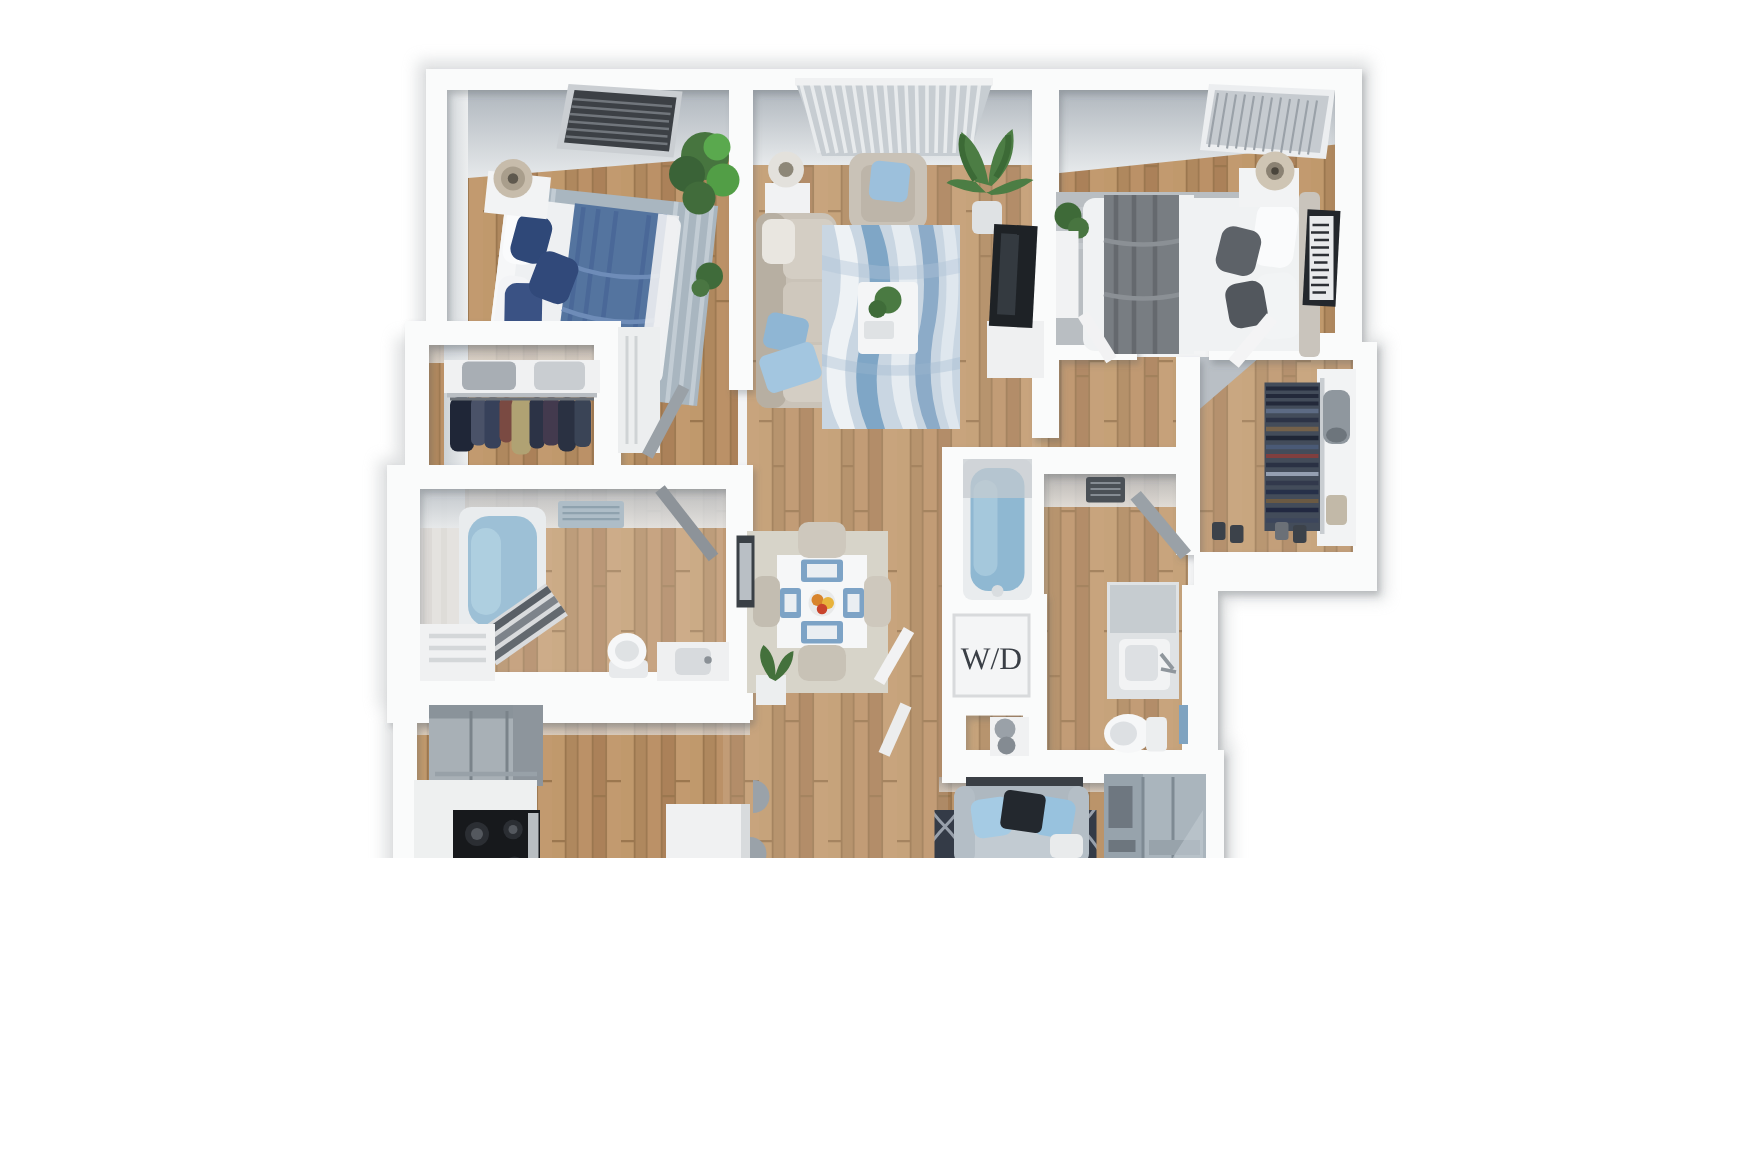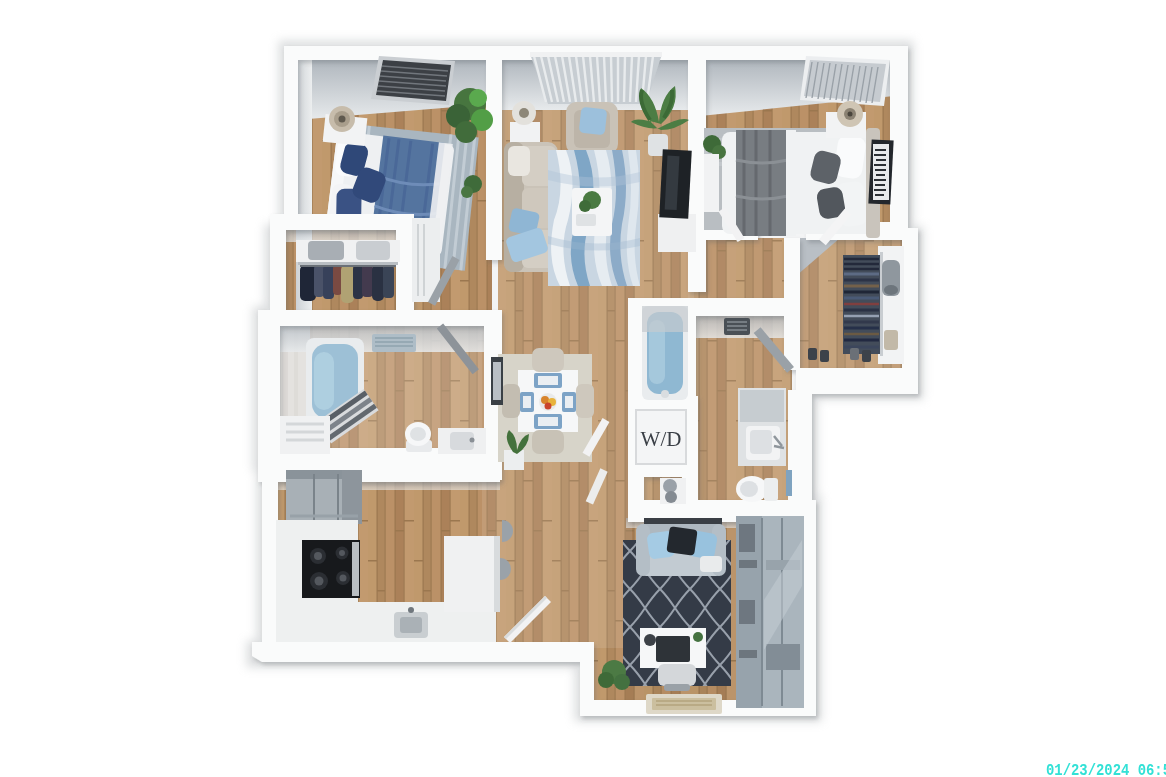--- a/index.html
+++ b/index.html
@@ -1,16 +1,16 @@
 <!DOCTYPE html>
 <html><head>
 <meta charset="utf-8">
 <style>
   html,body{margin:0;padding:0;background:#ffffff;}
-  #stage{position:relative;width:1166px;height:777px;background:#ffffff;overflow:hidden;
+  #stage{position:relative;width:1166px;height:572px;background:#ffffff;overflow:hidden;
          font-family:"Liberation Sans", sans-serif;}
   svg{position:absolute;top:0;left:0;}
 </style>
 </head>
 <body>
 <div id="stage">
 <svg width="1166" height="777" viewBox="0 0 1166 777">
 <defs>
   <pattern id="wood" width="46" height="140" patternUnits="userSpaceOnUse">
     <rect width="46" height="140" fill="#b68c60"></rect>

